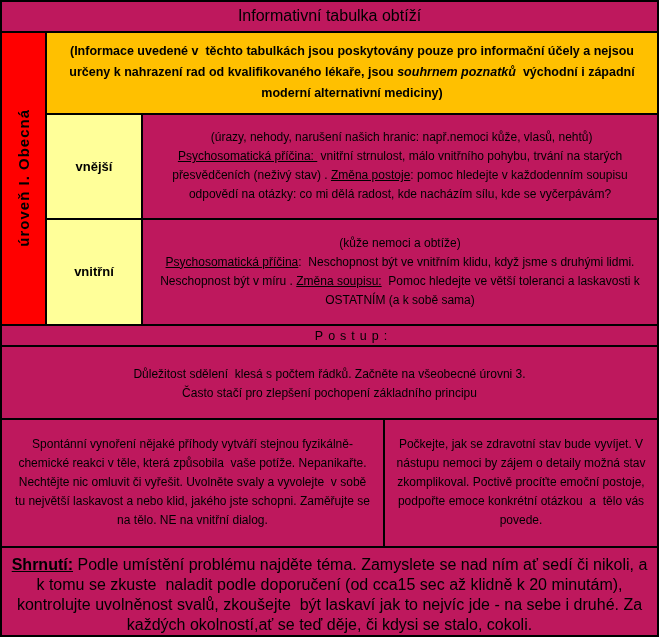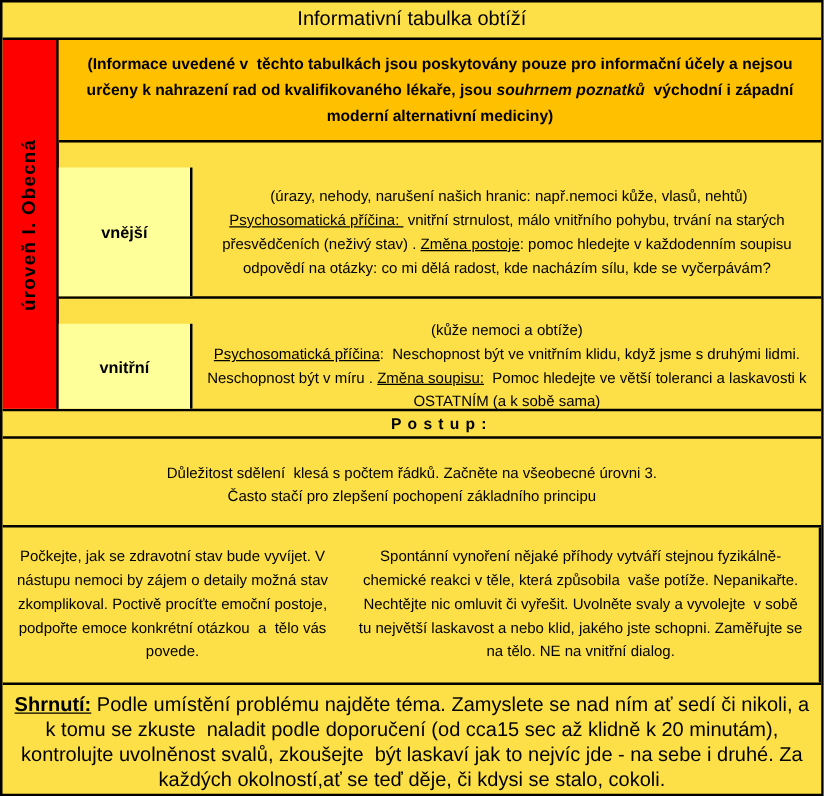--- a/index.html
+++ b/index.html
@@ -1,62 +1,62 @@
 <!DOCTYPE html>
 <html lang="cs" style="--red: #FF0000; --orange: #FFC000; --yellow: #FFFF99; --border: #000000;"><head>
 <meta charset="utf-8">
 <style>
   html, body { margin: 0; padding: 0; background: #ffffff; }
   body { font-family: "Liberation Sans", sans-serif; color: #000; }
   .frame {
     width: 659px; height: 637px; box-sizing: border-box;
-    border: 2px solid #000; background: #fde047;
+    border: 2px solid #000; background: #be185d;
     display: flex; flex-direction: column; overflow: hidden;
   }
   .title-band {
     height: 31px; box-sizing: border-box; border-bottom: 2px solid #000;
     display: flex; align-items: center; justify-content: center;
     font-size: 16px;
   }
   .main { height: 297px; box-sizing: border-box; border-bottom: 2px solid #000; display: flex; }
   .level-cell {
     width: 45px; box-sizing: border-box; border-right: 2px solid #000;
     background: var(--red, #FF0000);
     display: flex; align-items: center; justify-content: center;
   }
   .level-text {
     writing-mode: vertical-rl; transform: rotate(180deg);
     font-weight: bold; font-size: 15px; white-space: nowrap; letter-spacing: 1px;
   }
-  .right-part { flex: 1; min-width: 0; display: flex; flex-direction: column; gap: 20px; }
+  .right-part { flex: 1; min-width: 0; display: flex; flex-direction: column; }
   .header-cell {
     height: 82px; box-sizing: border-box; border-bottom: 2px solid #000;
     background: var(--orange, #FFC000);
     display: flex; align-items: center; justify-content: center;
     padding: 0 14px;
   }
   .header-cell .rich {
     font-weight: bold; font-size: 12.5px; line-height: 21px;
     text-align: center; white-space: pre-wrap;
   }
   .trow { display: flex; min-height: 0; }
   .trow.first { height: 105px; box-sizing: border-box; border-bottom: 2px solid #000; }
   .trow.second { flex: 1; }
   .label-cell {
-    width: 107px; box-sizing: border-box; border-right: 2px solid #000;
+    width: 96px; box-sizing: border-box; border-right: 2px solid #000;
     background: var(--yellow, #FFFF99);
     display: flex; align-items: center; justify-content: center;
     font-weight: bold; font-size: 13px;
   }
   .content-cell { flex: 1; min-width: 0; display: flex; align-items: center; padding: 0 8px; }
   .content-cell .rich { font-size: 12px; line-height: 19px; white-space: pre-wrap; text-align: center; }
   .postup-row {
     height: 22px; box-sizing: border-box; border-bottom: 2px solid #000;
     display: flex; align-items: center; justify-content: center;
-    font-weight: bold; font-size: 12.5px; letter-spacing: 5px; padding-left: 48px;
+    font-weight: normal; font-size: 12.5px; letter-spacing: 5px; padding-left: 48px;
   }
   .importance {
     height: 73px; box-sizing: border-box; border-bottom: 2px solid #000;
     text-align: center; font-size: 12px; line-height: 19px; padding-top: 18px;
   }
   .importance div { white-space: pre-wrap; }
   .twocol { height: 130px; box-sizing: border-box; border-bottom: 2px solid #000; display: flex; }
   .col {
     box-sizing: border-box; display: flex; align-items: center; justify-content: center;
     text-align: center; font-size: 12px; line-height: 19px; white-space: pre-wrap;
@@ -100,21 +100,21 @@
   </div>
 
   <div class="postup-row">Postup:</div>
 
   <div class="importance">
     <div>Důležitost sdělení  klesá s počtem řádků. Začněte na všeobecné úrovni 3.</div>
     <div>Často stačí pro zlepšení pochopení základního principu</div>
   </div>
 
   <div class="twocol">
+    <div class="col left">Spontánní vynoření nějaké příhody vytváří stejnou fyzikálně-chemické reakci v těle, která způsobila  vaše potíže. Nepanikařte. Nechtějte nic omluvit či vyřešit. Uvolněte svaly a vyvolejte  v sobě tu největší laskavost a nebo klid, jakého jste schopni. Zaměřujte se  na tělo. NE na vnitřní dialog.</div>
     <div class="col rightc">Počkejte, jak se zdravotní stav bude vyvíjet. V nástupu nemoci by zájem o detaily možná stav zkomplikoval. Poctivě procíťte emoční postoje, podpořte emoce konkrétní otázkou  a  tělo vás povede.</div>
-    <div class="col left">Spontánní vynoření nějaké příhody vytváří stejnou fyzikálně-chemické reakci v těle, která způsobila  vaše potíže. Nepanikařte. Nechtějte nic omluvit či vyřešit. Uvolněte svaly a vyvolejte  v sobě tu největší laskavost a nebo klid, jakého jste schopni. Zaměřujte se  na tělo. NE na vnitřní dialog.</div>
   </div>
 
   <div class="summary">
     <div class="rich"><span class="b u">Shrnutí:</span><span> Podle umístění problému najděte téma. Zamyslete se nad ním ať sedí či nikoli, a k tomu se zkuste  naladit podle doporučení (od cca15 sec až klidně k 20 minutám), kontrolujte uvolněnost svalů, zkoušejte  být laskaví jak to nejvíc jde - na sebe i druhé. Za každých okolností,ať se teď děje, či kdysi se stalo, cokoli.</span></div>
   </div>
 
 </div>
 
 </body></html>

